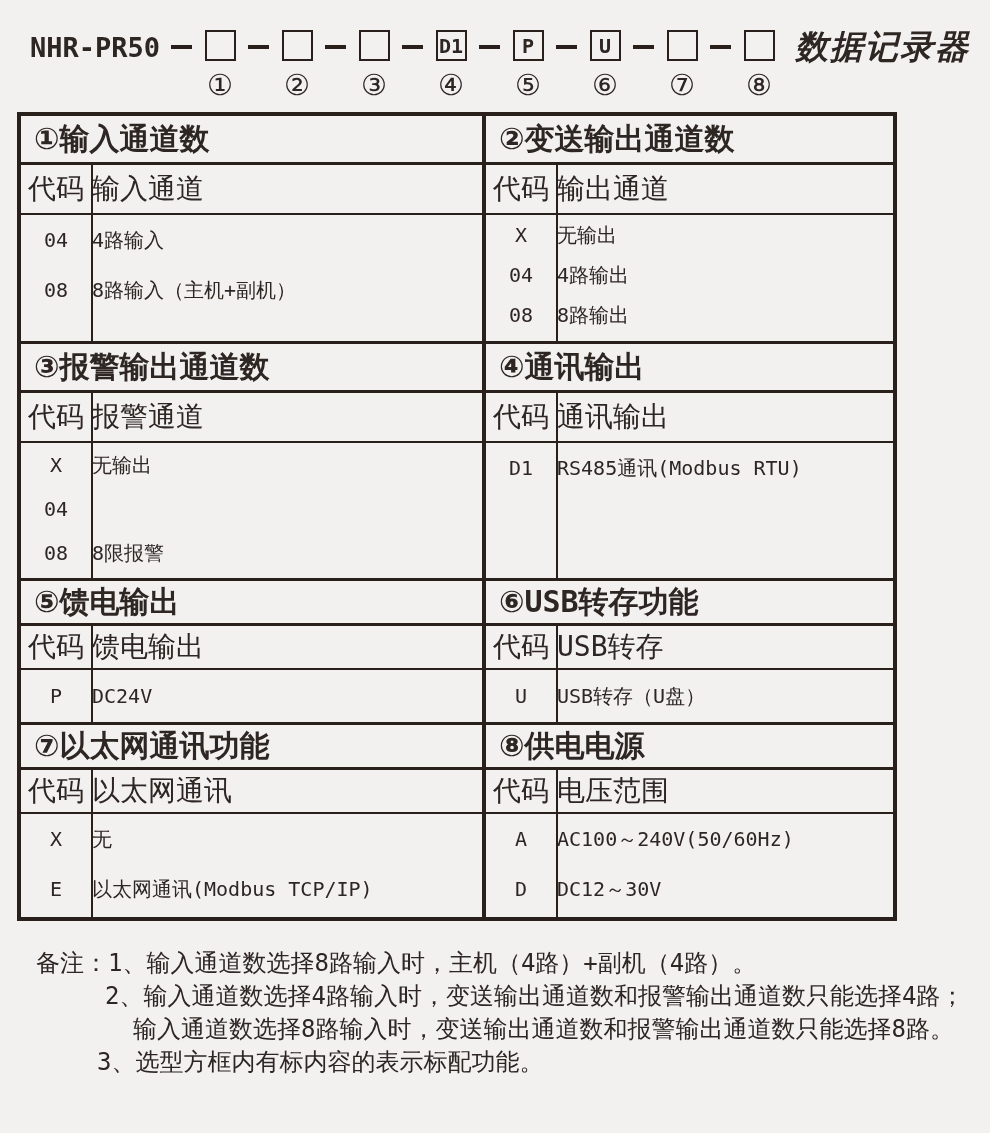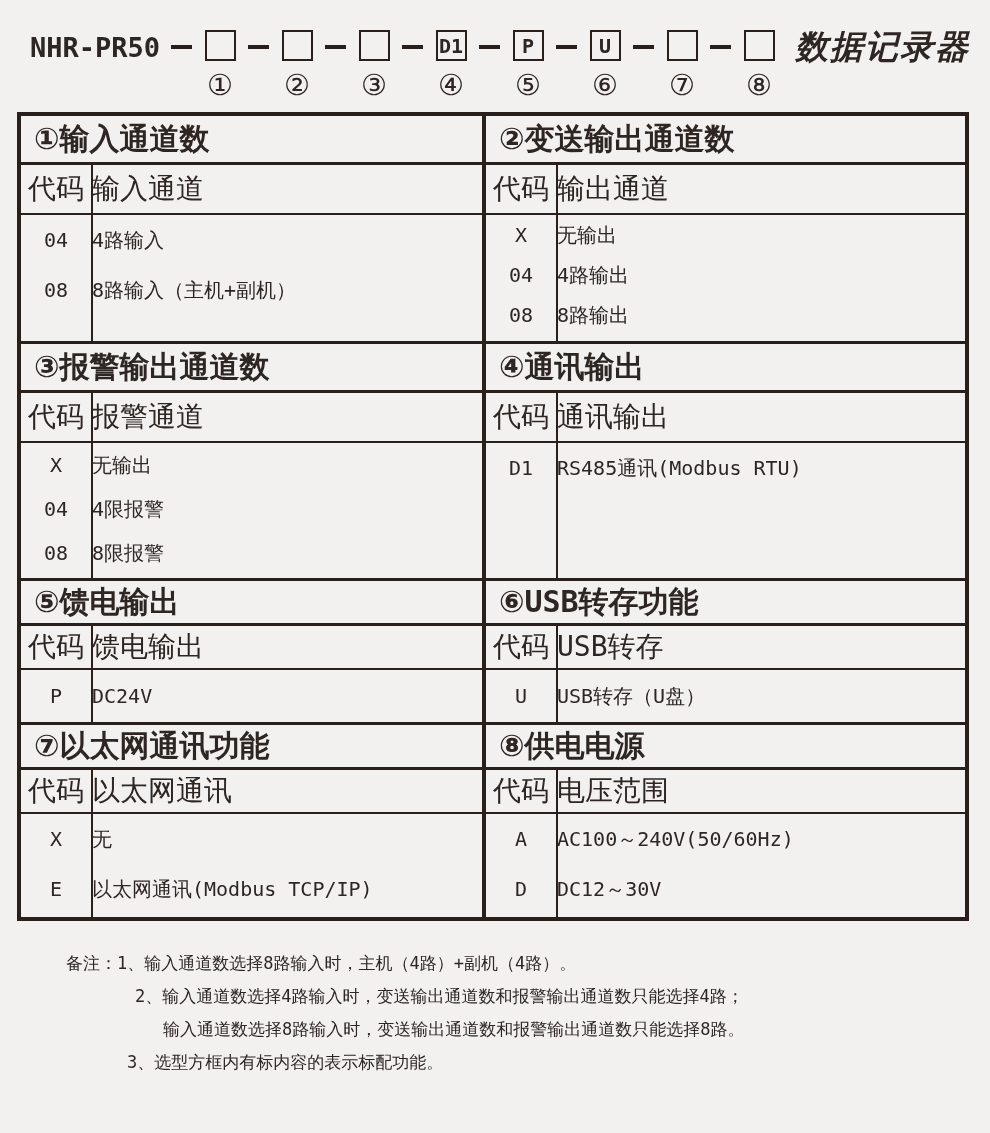--- a/index.html
+++ b/index.html
@@ -43,21 +43,21 @@
     font-family:"DejaVu Sans","Liberation Sans",sans-serif;
   }
   .product-name{
     height:34px;display:flex;align-items:center;
     margin-left:8px;
     font-size:33px;font-weight:600;letter-spacing:2px;font-style:italic;
   }
 
   
   .table{
-    width:952px;
+    width:880px;
     margin:12px 15px 0 17px;
     border:4px solid var(--ink);
     display:grid;
     grid-template-columns:461px 1fr;
     background:var(--bg);
   }
   .section{min-width:0;}
   .sec-right{border-left:4px solid var(--ink);}
   .b2,.b3,.b4{border-top:3px solid var(--ink);}
 
@@ -107,24 +107,23 @@
   .b1 .sec-left-rows .row{height:50px;}
   .b1 .sec-right-rows .row{height:40px;}
   .b2 .sec-left-rows .row{height:44px;}
   .b2 .sec-right-rows .row{height:50px;}
   .b3 .row{height:52px;}
   .b4 .row{height:50px;}
 
   
   .notes{
     margin-top:26px;
-    font-size:17px;
+    font-size:24px;
     line-height:33px;
     white-space:nowrap;
-    padding-left:30px;
   }
   .note-line.l1{padding-left:36px;}
   .note-line.l2{padding-left:105px;}
   .note-line.l3{padding-left:133px;}
   .note-line.l4{padding-left:97px;}
 </style>
 </head>
 <body>
 
 <div class="model-line">
@@ -250,21 +249,20 @@
         <span class="code-cell">代码</span>
         <span class="desc-cell">报警通道</span>
       </div>
       <div class="sec-body sec-left-rows">
         <div class="row">
           <span class="code-cell">X</span>
           <span class="desc-cell">无输出</span>
         </div>
         <div class="row">
           <span class="code-cell">04</span>
-          <span class="desc-cell">4限报警</span>
         </div>
         <div class="row">
           <span class="code-cell">08</span>
           <span class="desc-cell">8限报警</span>
         </div>
       </div>
     </div>
   </div>
 
   <div class="section sec-right b2">

